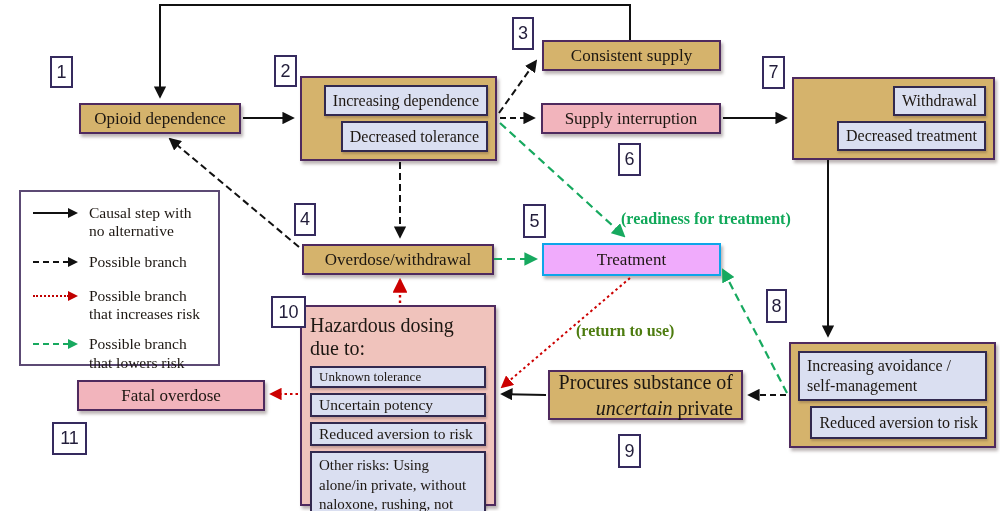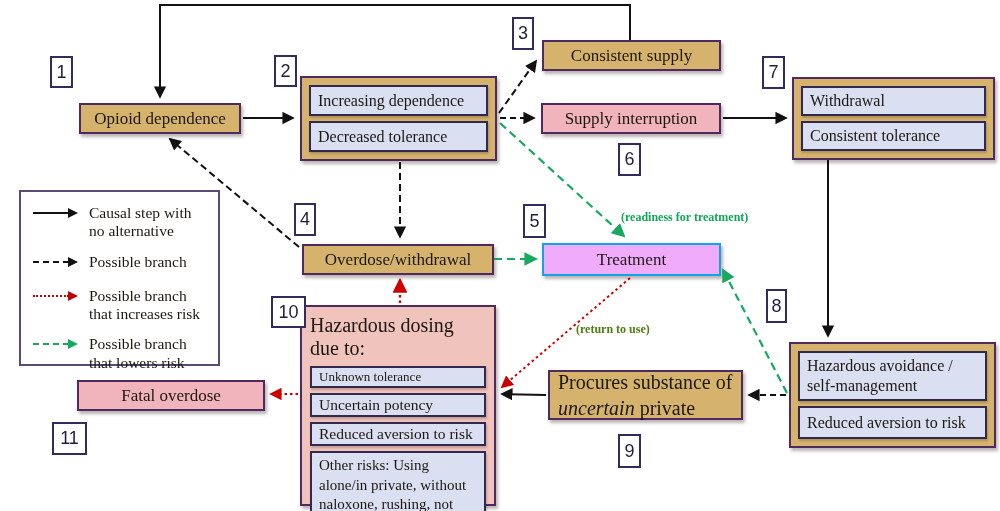--- a/index.html
+++ b/index.html
@@ -1,34 +1,34 @@
 <!DOCTYPE html>
 <html><head>
 <meta charset="utf-8">
 <style>
   html,body{margin:0;padding:0;background:#fff;}
   #canvas{
     position:relative;width:1000px;height:511px;background:#ffffff;
     font-family:"Liberation Serif","DejaVu Serif",serif;color:#1d1712;overflow:hidden;
   }
   .box{position:absolute;box-sizing:border-box;z-index:10;}
-  .tan{background:#d5b36c;border:2px solid #4f2a5e;box-shadow:2px 3px 3px rgba(60,40,40,.35);}
+  .tan{background:#d5b36c;border:2px solid #4f2a5e;box-shadow:2px 3px 3px rgba(60,40,40,.35);align-items:flex-end;}
   .pink{background:#f2b4bc;border:2px solid #4f2a5e;box-shadow:2px 3px 3px rgba(60,40,40,.35);}
   .greenbox{background:#f0abfc;border:2px solid #0ea5e9;box-shadow:2px 3px 3px rgba(60,40,40,.35);}
   .lav{background:#dadff1;border:2px solid #32294f;box-sizing:border-box;
        font-size:16px;display:flex;align-items:center;padding:1px 7px;box-shadow:1px 2px 2px rgba(60,40,40,.25);}
   .single{display:flex;align-items:center;justify-content:center;font-size:17px;}
   .container{display:flex;flex-direction:column;gap:5px;padding:7px;}
   .hazard{background:#f0c3bc;border:2px solid #4f2a5e;box-shadow:2px 3px 3px rgba(60,40,40,.35);
           display:flex;flex-direction:column;gap:5px;padding:5px 8px 8px 8px;}
   .hazard-title{font-size:20px;padding:2px 0 1px 0;}
   .num{position:absolute;z-index:15;background:#fff;border:2px solid #352a5e;color:#221d3a;
        font-family:"Liberation Sans","DejaVu Sans",sans-serif;font-size:18px;
        display:flex;align-items:center;justify-content:center;box-sizing:border-box;}
-  .edge-label{position:absolute;z-index:40;font-weight:bold;font-size:12px;white-space:nowrap;}
+  .edge-label{position:absolute;z-index:40;font-weight:bold;font-size:16px;white-space:nowrap;}
   .lbl-green{color:#10a859;}
   .lbl-red{color:#4d7c0f;}
   #arrow-layer{position:absolute;left:0;top:0;z-index:30;pointer-events:none;}
   
   #legend{position:absolute;left:19px;top:190px;width:201px;height:176px;background:#fff;
           border:2px solid #5c4a74;box-sizing:border-box;z-index:10;padding:12px 8px 8px 12px;}
   .lrow{display:flex;gap:10px;margin-bottom:12px;align-items:flex-start;}
   .lsample{flex:0 0 46px;position:relative;height:2px;margin-top:8px;}
   .lline{position:absolute;left:0;top:0;width:36px;border-top:2px solid #111;}
   .lline.dashed{border-top-style:dashed;}
@@ -110,21 +110,21 @@
     <div class="lav" style="flex:1;">Increasing dependence</div>
     <div class="lav" style="flex:1;">Decreased tolerance</div>
   </div>
 
   <div class="box tan single" style="left:542px;top:40px;width:179px;height:31px;">Consistent supply</div>
 
   <div class="box pink single" style="left:541px;top:103px;width:180px;height:31px;">Supply interruption</div>
 
   <div class="box tan container" style="left:792px;top:77px;width:203px;height:83px;">
     <div class="lav" style="flex:1;">Withdrawal</div>
-    <div class="lav" style="flex:1;">Consistent tolerance</div>
+    <div class="lav" style="flex:1;">Decreased treatment</div>
   </div>
 
   <div class="box tan single" style="left:302px;top:244px;width:192px;height:31px;">Overdose/withdrawal</div>
 
   <div class="box greenbox single" style="left:542px;top:243px;width:179px;height:33px;">Treatment</div>
 
   <div class="box hazard" style="left:300px;top:305px;width:196px;height:201px;">
     <div class="hazard-title">Hazardous dosing due to:</div>
     <div class="lav" style="height:28px;font-size:13px;">Unknown tolerance</div>
     <div class="lav" style="height:28px;font-size:15.5px;">Uncertain potency</div>
@@ -133,21 +133,21 @@
   </div>
 
   <div class="box pink single" style="left:77px;top:380px;width:188px;height:31px;">Fatal overdose</div>
 
   <div class="box tan" style="left:548px;top:370px;width:195px;height:50px;display:flex;flex-direction:column;justify-content:center;padding:2px 8px;font-size:20px;line-height:1.3;">
     <span>Procures substance of</span>
     <span><i class="it">uncertain</i><span> private</span></span>
   </div>
 
   <div class="box tan container" style="left:789px;top:342px;width:207px;height:106px;">
-    <div class="lav" style="flex:1.65;line-height:1.25;">Hazardous avoidance / self-management</div>
+    <div class="lav" style="flex:1.65;line-height:1.25;">Increasing avoidance / self-management</div>
     <div class="lav" style="flex:1;">Reduced aversion to risk</div>
   </div>
 
   <div class="edge-label lbl-green" style="left:621px;top:210px;">(readiness for treatment)</div>
   <div class="edge-label lbl-red" style="left:576px;top:322px;">(return to use)</div>
 
   <div id="legend">
     <div class="lrow">
       <div class="lsample">
           <div class="lline"></div>

